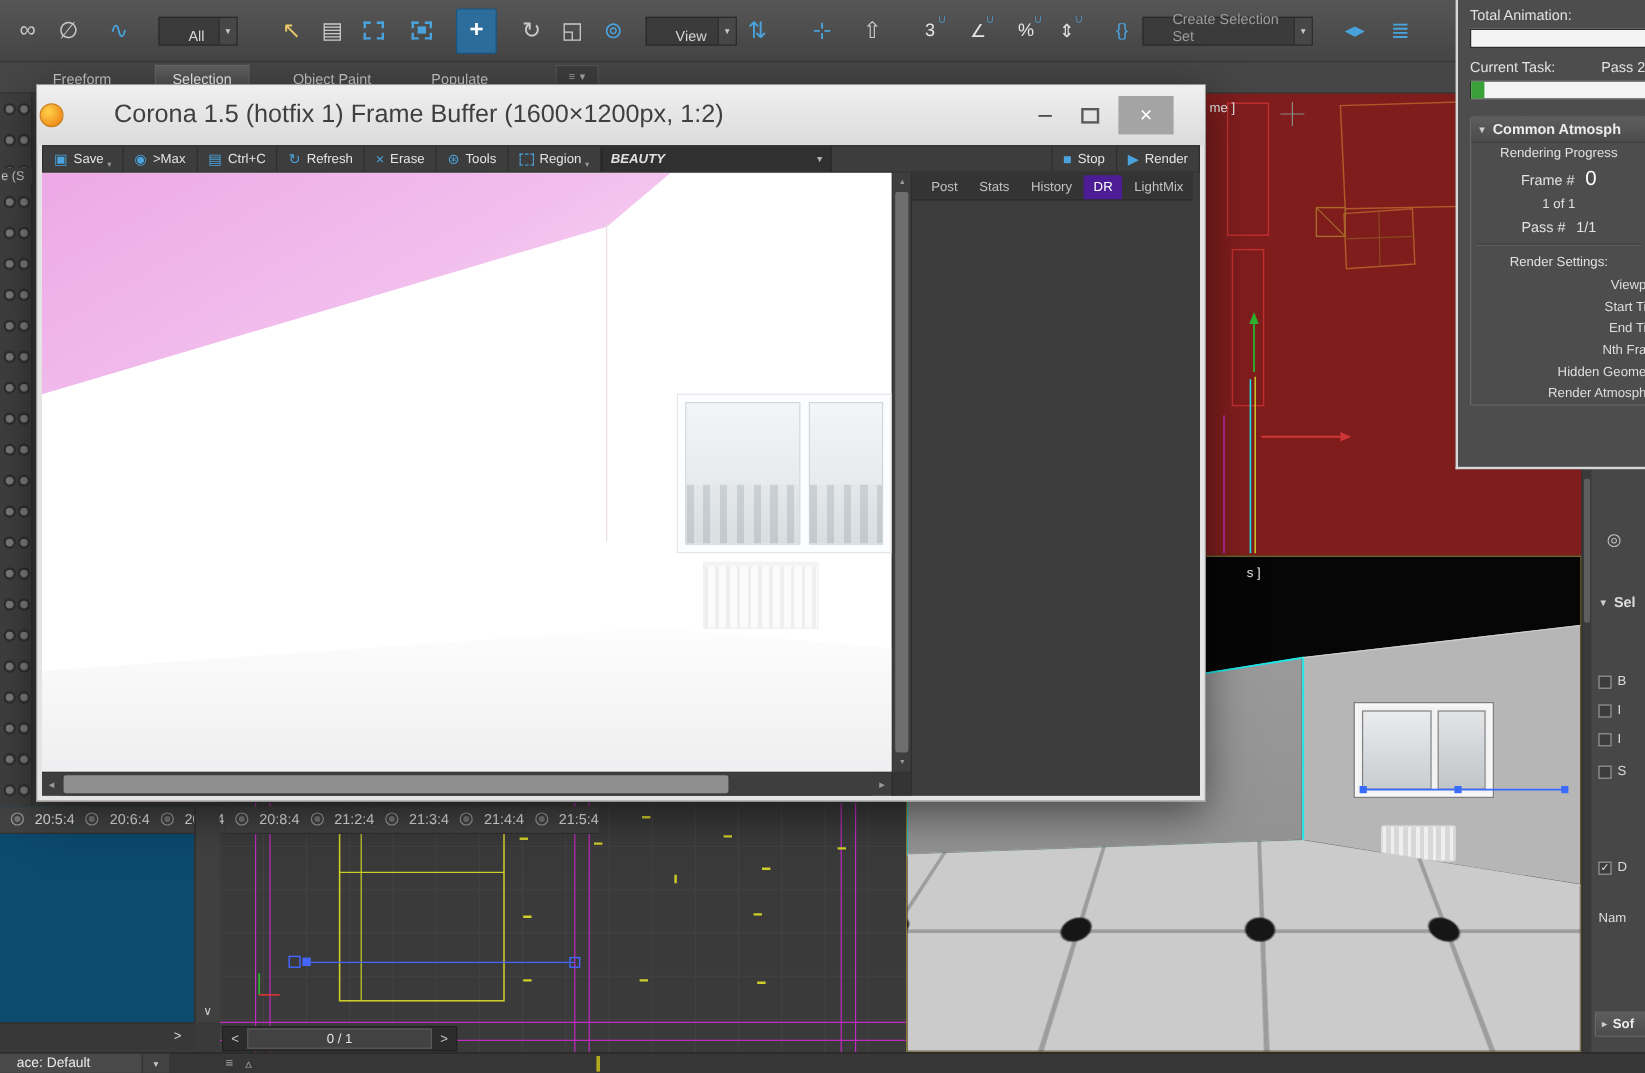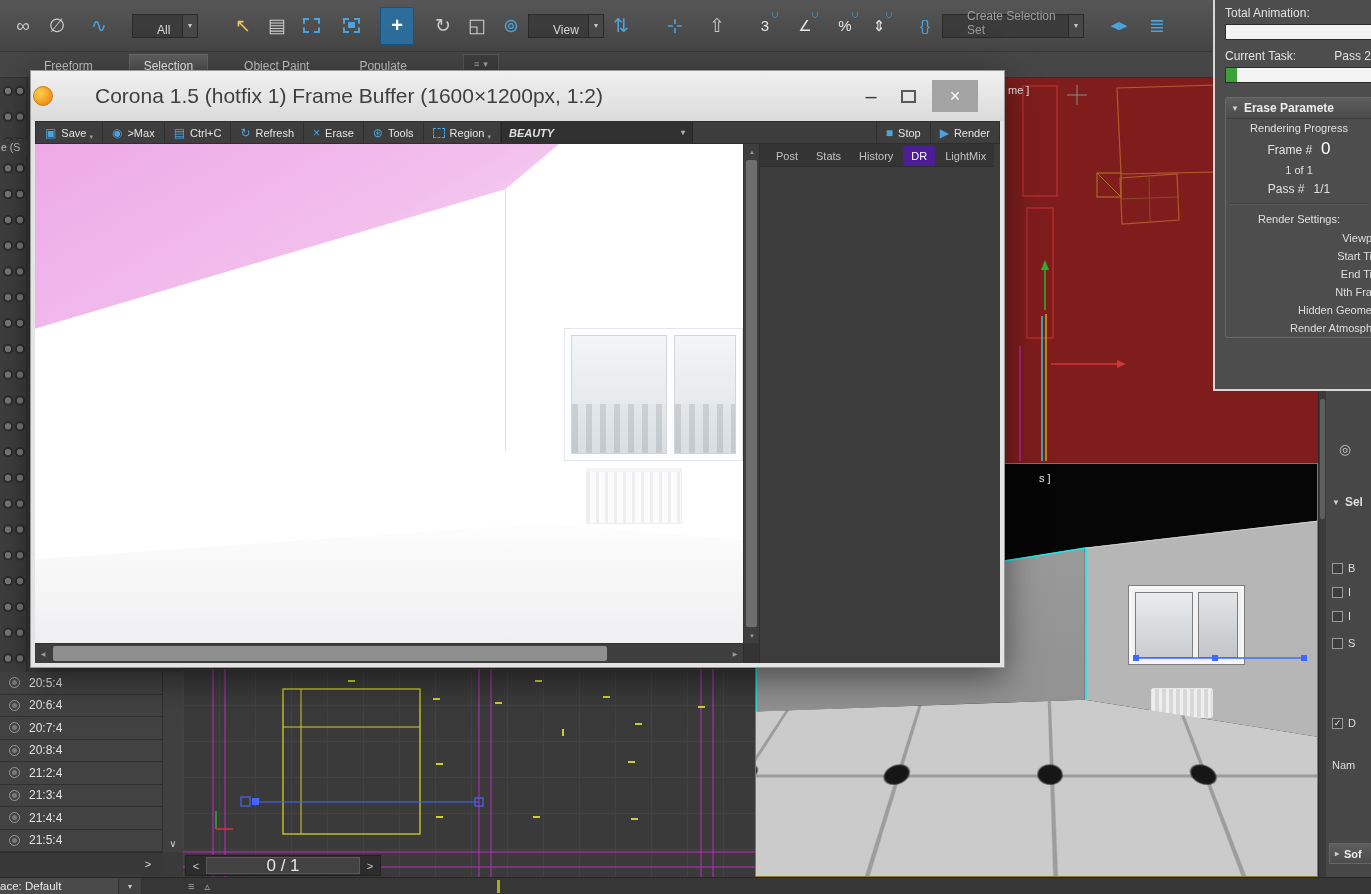--- a/index.html
+++ b/index.html
@@ -62,38 +62,38 @@
   #persp-viewport svg{position:absolute;left:0;top:0}
 
   
   #wire-viewport{position:absolute;left:183px;top:668px;width:572px;height:209px;overflow:hidden;z-index:10;border-top:1px solid #2e2e2e;
     background-color:#3a3a3a;
     background-image:linear-gradient(#424242 1px,transparent 1px),linear-gradient(90deg,#424242 1px,transparent 1px);
     background-size:36px 36px}
   #wire-viewport svg{position:absolute;left:0;top:0}
 
   
-  #track-list{position:absolute;left:0;top:672px;width:162px;height:180px;background:#0c4a6e;z-index:15;display:flex;flex-direction:column}
+  #track-list{position:absolute;left:0;top:672px;width:162px;height:180px;background:#0c4a6e;z-index:15;display:flex;}
   .track-row{height:22.5px;display:flex;align-items:center;gap:9px;padding-left:9px;border-bottom:1px solid #303030;background:#424242}
   .ring{width:11px;height:11px;border:1.5px solid #9a9a9a;border-radius:50%;position:relative;flex:0 0 auto}
   .ring::after{content:"";position:absolute;inset:2px;background:#787878;border-radius:50%}
   .track-time{font-size:12px;color:#e2e2e2}
   #track-scroll{position:absolute;left:162px;top:672px;width:21px;height:180px;background:#404040;border-left:1px solid #2e2e2e;z-index:15}
   #track-scroll .chev{position:absolute;left:0;right:0;bottom:3px;text-align:center;color:#cfcfcf;font-size:10px}
   #track-hbar{position:absolute;left:0;top:852px;width:162px;height:22px;background:#383838;border-top:1px solid #2c2c2c;z-index:15}
   #track-hbar .hbtn{position:absolute;right:6px;top:3px;width:16px;height:16px;color:#ddd;font-size:11px;display:flex;align-items:center;justify-content:center}
 
   
   #time-slider{position:absolute;left:185px;top:855px;width:196px;height:21px;background:#2c2c2c;border:1px solid #222;display:flex;z-index:25}
   #time-slider .tsb{width:20px;display:flex;align-items:center;justify-content:center;color:#cfcfcf;font-size:11px}
-  #time-slider .tsh{flex:1;background:#424242;border:1px solid #5a5a5a;display:flex;align-items:center;justify-content:center;font-size:17px;color:#e4e4e4;margin:1px 0}
+  #time-slider .tsh{flex:1;background:#424242;border:1px solid #5a5a5a;display:flex;align-items:center;justify-content:center;font-size:11px;color:#e4e4e4;margin:1px 0}
 
   
   #status-bar{position:absolute;left:0;top:877px;width:1371px;height:17px;background:#363636;border-top:1px solid #262626;z-index:30;display:flex;align-items:center}
-  .ws-box{width:118px;height:17px;background:#4a4a4a;color:#ececec;font-size:11.5px;display:flex;align-items:center;padding-left:0}
+  .ws-box{width:118px;height:17px;background:#4a4a4a;color:#ececec;font-size:11.5px;display:flex;align-items:center;padding-left:14px}
   .ws-caret{width:24px;height:17px;background:#424242;border-left:1px solid #333;border-right:1px solid #333;display:flex;align-items:center;justify-content:center;font-size:8px;color:#c8c8c8}
   .sb-ico{margin-left:46px;color:#a8a8a8;font-size:11px}
   .sb-ico+.sb-ico{margin-left:10px}
   .sb-tick{position:absolute;left:497px;top:2px;width:3px;height:13px;background:#b3a91c}
 
   
   #corona{position:absolute;left:30px;top:70px;width:975px;height:598px;background:#e4e4e4;border:1px solid #98989a;box-shadow:0 10px 34px rgba(0,0,0,.5);z-index:50}
   .c-title{height:50px;display:flex;align-items:center;padding-left:2px;background:linear-gradient(#f0f0f0,#dbdbdb)}
   .c-logo{width:20px;height:20px;border-radius:50%;background:radial-gradient(circle at 35% 35%,#ffd24a,#f08f1e 72%);border:1px solid #c87f18;margin-right:42px;flex:0 0 auto}
   .c-title-text{font-size:21px;color:#3f3f3f;white-space:nowrap}
@@ -203,21 +203,21 @@
     </div>
   <div class="ti" style="margin-left:12px">
       <span>↻</span>
     </div>
   <div class="ti">
       <span>◱</span>
     </div>
   <div class="ti blue">
       <span>⊚</span>
     </div>
-  <div class="dd" style="width:76px;">
+  <div class="dd" style="width:76px;margin-left:10px">
       <span>View</span>
       <span class="caret">▾</span>
     </div>
   <div class="ti blue">
       <span>⇅</span>
     </div>
   <div class="ti blue" style="margin-left:20px">
       <span>⊹</span>
     </div>
   <div class="ti" style="margin-left:8px">
@@ -517,21 +517,21 @@
   <div class="rd-row">
     <span>Current Task:</span>
     <span class="val">Pass 2</span>
   </div>
   <div class="pbar">
       <div class="fill"></div>
     </div>
   <div class="rollout">
     <div class="rollout-hdr">
       <span class="arr">▼</span>
-      <span>Erase Paramete</span>
+      <span>Common Atmosph</span>
     </div>
     <div class="ro-line">Rendering Progress</div>
     <div class="ro-frame">
       <span>Frame #</span>
       <span class="big">0</span>
     </div>
     <div class="ro-line">1 of 1</div>
     <div class="ro-frame" style="line-height:18px">
       <span>Pass #</span>
       <span>1/1</span>

